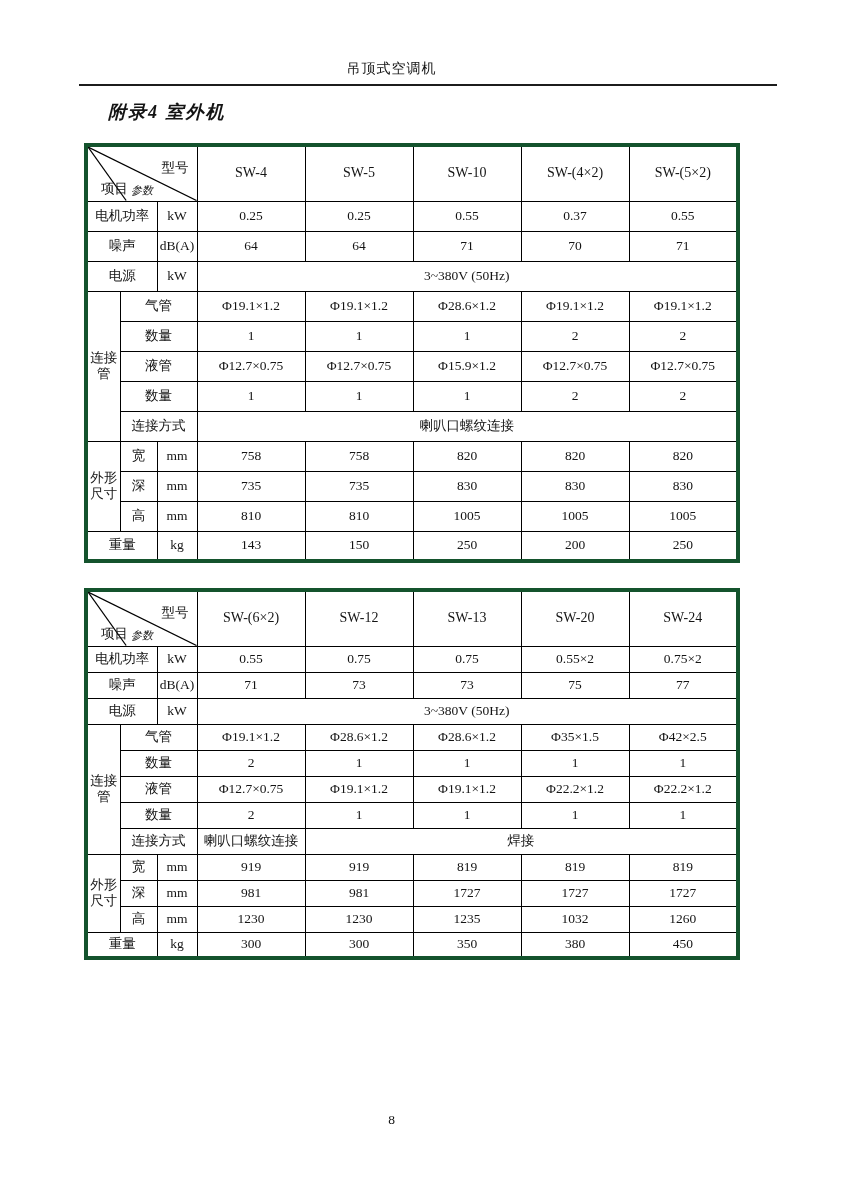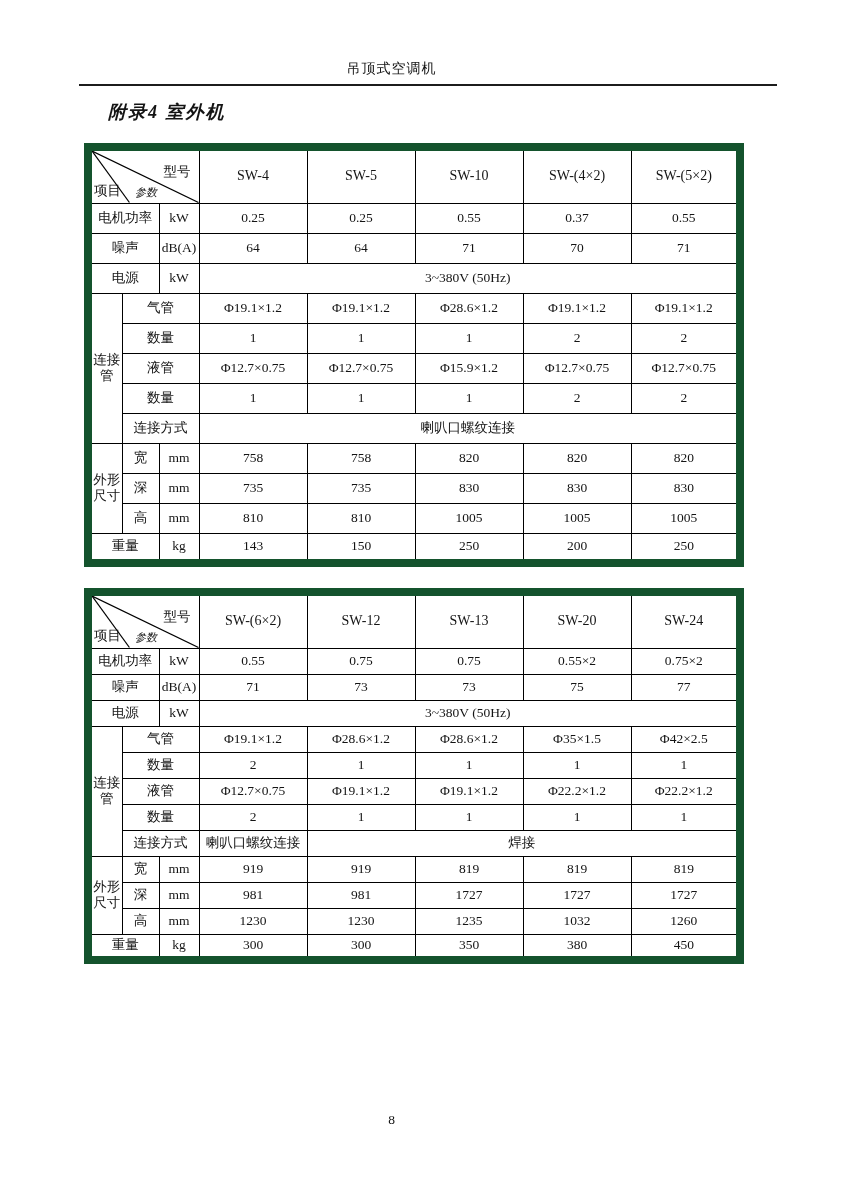--- a/index.html
+++ b/index.html
@@ -21,40 +21,40 @@
     background: #1c1c1c;
   }
   .doc-title {
     position: absolute; top: 100px; left: 84px;
     font-size: 18px; font-weight: bold; font-style: italic; letter-spacing: 2px; margin-left: 24px;
   }
 
   .doc-table {
     position: absolute; left: 84px;
     border-collapse: collapse; table-layout: fixed;
-    width: 652px; border: 8px solid #14532d;
+    width: 652px; border: 4px solid #14532d;
   }
   .t1 { top: 143px; }
   .t2 { top: 588px; }
   .doc-table td {
     border: 1px solid #000; text-align: center; vertical-align: middle;
     padding: 0 2px; font-size: 13.5px; line-height: 1.2;
     overflow: hidden;
   }
   .t1 tr { height: 30px; }
   .t2 tr { height: 26px; }
   .t1 tr.hdr, .t2 tr.hdr { height: 56px; }
   td.model { font-size: 14px; }
   td.grp { padding: 0 1px; }
 
   td.corner { position: relative; padding: 0; }
   .diag { position: absolute; left: 0; top: 0; width: 100%; height: 100%; display: block; }
   .diag line { stroke: #000; stroke-width: 1.3; }
   .c-model { position: absolute; top: 13px; right: 8px; font-size: 13.5px; }
-  .c-item  { position: absolute; left: 2px;  bottom: 3px; font-size: 13.5px; }
+  .c-item  { position: absolute; left: 13px;  bottom: 3px; font-size: 13.5px; }
   .c-param { position: absolute; left: 43px; bottom: 3px; font-size: 11px; font-style: italic; }
 
   .note { position: absolute; left: 84px; top: 984px; font-size: 14.5px; letter-spacing: 1px; }
   .page-num { position: absolute; top: 1112px; left: 0; width: 100%; text-align: center; font-size: 13.5px; }
 </style>
 </head>
 <body>
 
 <div class="page">
 

